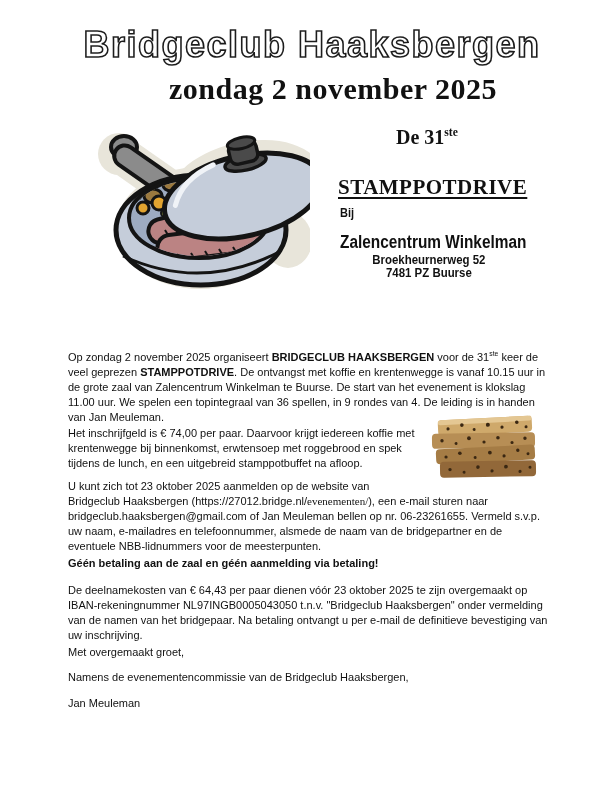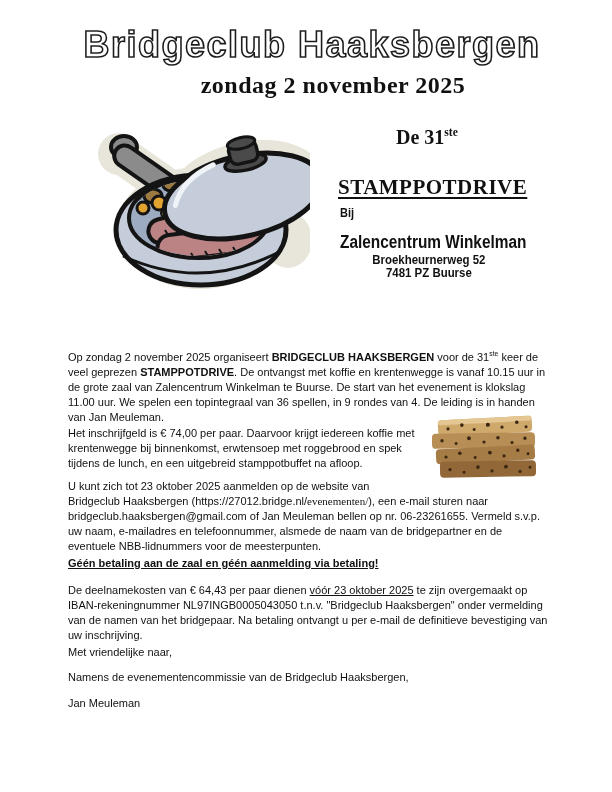--- a/index.html
+++ b/index.html
@@ -6,21 +6,21 @@
   body{width:612px;height:792px;position:relative;overflow:hidden;
        font-family:"Liberation Sans",sans-serif;color:#111;}
   .abs{position:absolute;}
 
   
   .doc-title{top:24px;left:12px;width:600px;text-align:center;
     font-weight:700;font-size:36px;letter-spacing:1.5px;
     color:#ffffff;-webkit-text-stroke:1.6px #1c1c1c;
     font-family:"Liberation Sans",sans-serif;white-space:nowrap;}
   .doc-date{top:72px;left:54px;width:558px;text-align:center;
-    font-family:"Liberation Serif",serif;font-weight:700;font-size:24px;
+    font-family:"Liberation Serif",serif;font-weight:700;font-size:30px;
     letter-spacing:0.5px;white-space:nowrap;}
 
   
   .event-block{top:126px;left:338px;width:178px;height:165px;}
   .edition{top:0;left:58px;font-family:"Liberation Serif",serif;
     font-weight:700;font-size:20px;white-space:nowrap;}
   .edition sup{font-size:58%;}
   .drive{top:49px;left:0;font-family:"Liberation Serif",serif;
     font-weight:700;font-size:21px;letter-spacing:0.5px;white-space:nowrap;
     text-decoration:underline;text-decoration-thickness:2px;text-underline-offset:3px;}
@@ -41,21 +41,21 @@
   #p1{top:350px;}
   #p2{top:426px;padding-right:128px;box-sizing:border-box;}
   #p3{top:479px;}
   #warning{top:556px;}
   #p4{top:583px;}
   #groet{top:645px;}
   #namens{top:670px;}
   #signature{top:696px;}
 
   .b{font-weight:700;}
-  .u{text-decoration:underline;}
+  .u{}
   .serif{font-family:"Liberation Serif",serif;}
   .para sup{font-size:62%;line-height:0;}
 </style>
 </head>
 <body>
 
 <div class="page">
 
   <div class="abs doc-title">Bridgeclub Haaksbergen</div>
   <div class="abs doc-date">zondag 2 november 2025</div>
@@ -179,19 +179,19 @@
         </g>
       </g>
     </svg>
   </div>
 
   <div class="abs para" id="p1"><span>Op zondag 2 november 2025 organiseert </span><span class="b">BRIDGECLUB HAAKSBERGEN</span><span> voor de 31</span><sup>ste</sup><span> keer de veel geprezen </span><span class="b">STAMPPOTDRIVE</span><span>. De ontvangst met koffie en krentenwegge is vanaf 10.15 uur in de grote zaal van Zalencentrum Winkelman te Buurse. De start van het evenement is klokslag 11.00 uur. We spelen een topintegraal van 36 spellen, in 9 rondes van 4. De leiding is in handen van Jan Meuleman.</span></div>
   <div class="abs para" id="p2"><span>Het inschrijfgeld is € 74,00 per paar. Daarvoor krijgt iedereen koffie met krentenwegge bij binnenkomst, erwtensoep met roggebrood en spek tijdens de lunch, en een uitgebreid stamppotbuffet na afloop.</span></div>
   <div class="abs para" id="p3"><span>U kunt zich tot 23 oktober 2025 aanmelden op de website van</span><br><span>Bridgeclub Haaksbergen (https://27012.bridge.nl/</span><span class="serif">evenementen/</span><span>), een e-mail sturen naar bridgeclub.haaksbergen@gmail.com of Jan Meuleman bellen op nr. 06-23261655. Vermeld s.v.p. uw naam, e-mailadres en telefoonnummer, alsmede de naam van de bridgepartner en de eventuele NBB-lidnummers voor de meesterpunten.</span></div>
   <div class="abs para" id="warning"><span class="b u">Géén betaling aan de zaal en géén aanmelding via betaling!</span></div>
   <div class="abs para" id="p4"><span>De deelnamekosten van € 64,43 per paar dienen </span><span class="u">vóór 23 oktober 2025</span><span> te zijn overgemaakt op IBAN-rekeningnummer NL97INGB0005043050 t.n.v. "Bridgeclub Haaksbergen" onder vermelding van de namen van het bridgepaar. Na betaling ontvangt u per e-mail de definitieve bevestiging van uw inschrijving.</span></div>
-  <div class="abs para" id="groet">Met vriendelijke naar,</div>
+  <div class="abs para" id="groet">Met overgemaakt groet,</div>
   <div class="abs para" id="namens">Namens de evenementencommissie van de Bridgeclub Haaksbergen,</div>
   <div class="abs para" id="signature">
     <div>Jan Meuleman</div>
   </div>
 
 </div>
 
 </body></html>

